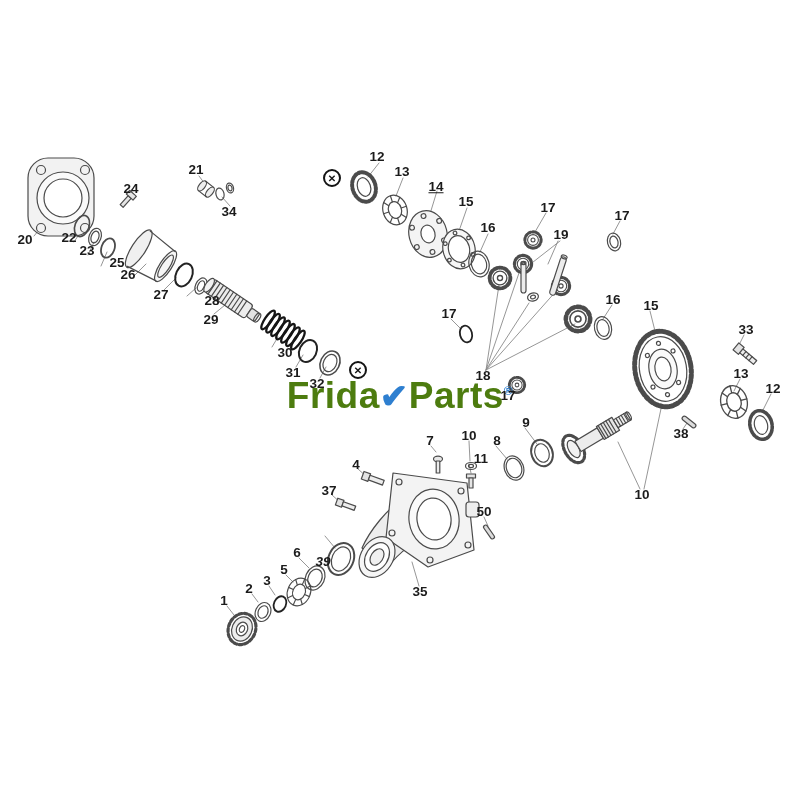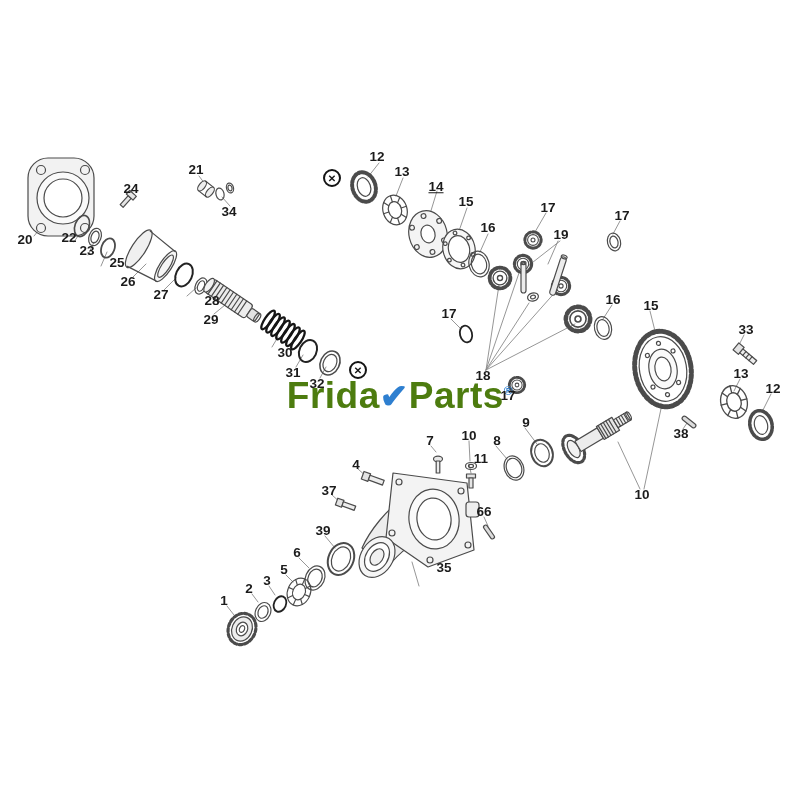--- a/index.html
+++ b/index.html
@@ -347,21 +347,21 @@
   <div class="watermark"><span class="wm-gray" style="color: #4d7c0f;">Frida</span><span class="wm-blue wm-check" style="color: rgb(46, 127, 208);">✔</span><span class="wm-blue" style="color: #4d7c0f;">Parts</span><sup class="wm-blue wm-reg" style="color: rgb(46, 127, 208);">®</sup></div>
 
   <div class="label-layer">
       <span class="part-label" style="left: 25px; top: 240px;">20</span>
       <span class="part-label" style="left: 69px; top: 238px;">22</span>
       <span class="part-label" style="left: 87px; top: 251px;">23</span>
       <span class="part-label" style="left: 97px; top: 263px; margin-left: 20px;">25</span>
       <span class="part-label" style="left: 131px; top: 189px;">24</span>
       <span class="part-label" style="left: 196px; top: 170px;">21</span>
       <span class="part-label" style="left: 229px; top: 212px;">34</span>
-      <span class="part-label" style="left: 128px; top: 282px;">26</span>
+      <span class="part-label" style="left: 128px; top: 275px;">26</span>
       <span class="part-label" style="left: 161px; top: 295px;">27</span>
       <span class="part-label" style="left: 184px; top: 301px; margin-left: 28px;">28</span>
       <span class="part-label" style="left: 211px; top: 320px;">29</span>
       <span class="part-label" style="left: 285px; top: 353px;">30</span>
       <span class="part-label" style="left: 293px; top: 373px;">31</span>
       <span class="part-label" style="left: 317px; top: 384px;">32</span>
       <span class="part-label" style="left: 377px; top: 157px;">12</span>
       <span class="part-label" style="left: 402px; top: 172px;">13</span>
       <span class="part-label" style="left: 436px; top: 187px; text-decoration: underline;">14</span>
       <span class="part-label" style="left: 466px; top: 202px;">15</span>
@@ -379,23 +379,23 @@
       <span class="part-label" style="left: 773px; top: 389px;">12</span>
       <span class="part-label" style="left: 681px; top: 434px;">38</span>
       <span class="part-label" style="left: 642px; top: 495px;">10</span>
       <span class="part-label" style="left: 526px; top: 423px;">9</span>
       <span class="part-label" style="left: 497px; top: 441px;">8</span>
       <span class="part-label" style="left: 469px; top: 436px;">10</span>
       <span class="part-label" style="left: 481px; top: 459px;">11</span>
       <span class="part-label" style="left: 430px; top: 441px;">7</span>
       <span class="part-label" style="left: 356px; top: 465px;">4</span>
       <span class="part-label" style="left: 329px; top: 491px;">37</span>
-      <span class="part-label" style="left: 484px; top: 512px;">66</span>
-      <span class="part-label" style="left: 420px; top: 568px; margin-left: 24px;">35</span>
-      <span class="part-label" style="left: 323px; top: 531px;">39</span>
+      <span class="part-label" style="left: 484px; top: 512px;">50</span>
+      <span class="part-label" style="left: 420px; top: 592px;">35</span>
+      <span class="part-label" style="left: 323px; top: 562px; font-style: italic;">39</span>
       <span class="part-label" style="left: 297px; top: 553px;">6</span>
       <span class="part-label" style="left: 284px; top: 570px;">5</span>
       <span class="part-label" style="left: 267px; top: 581px;">3</span>
       <span class="part-label" style="left: 249px; top: 589px;">2</span>
       <span class="part-label" style="left: 224px; top: 601px;">1</span>
       <span class="marker" style="left: 332px; top: 178px;">✕</span>
       <span class="marker" style="left: 358px; top: 370px;">✕</span>
     </div>
 
 </div>

